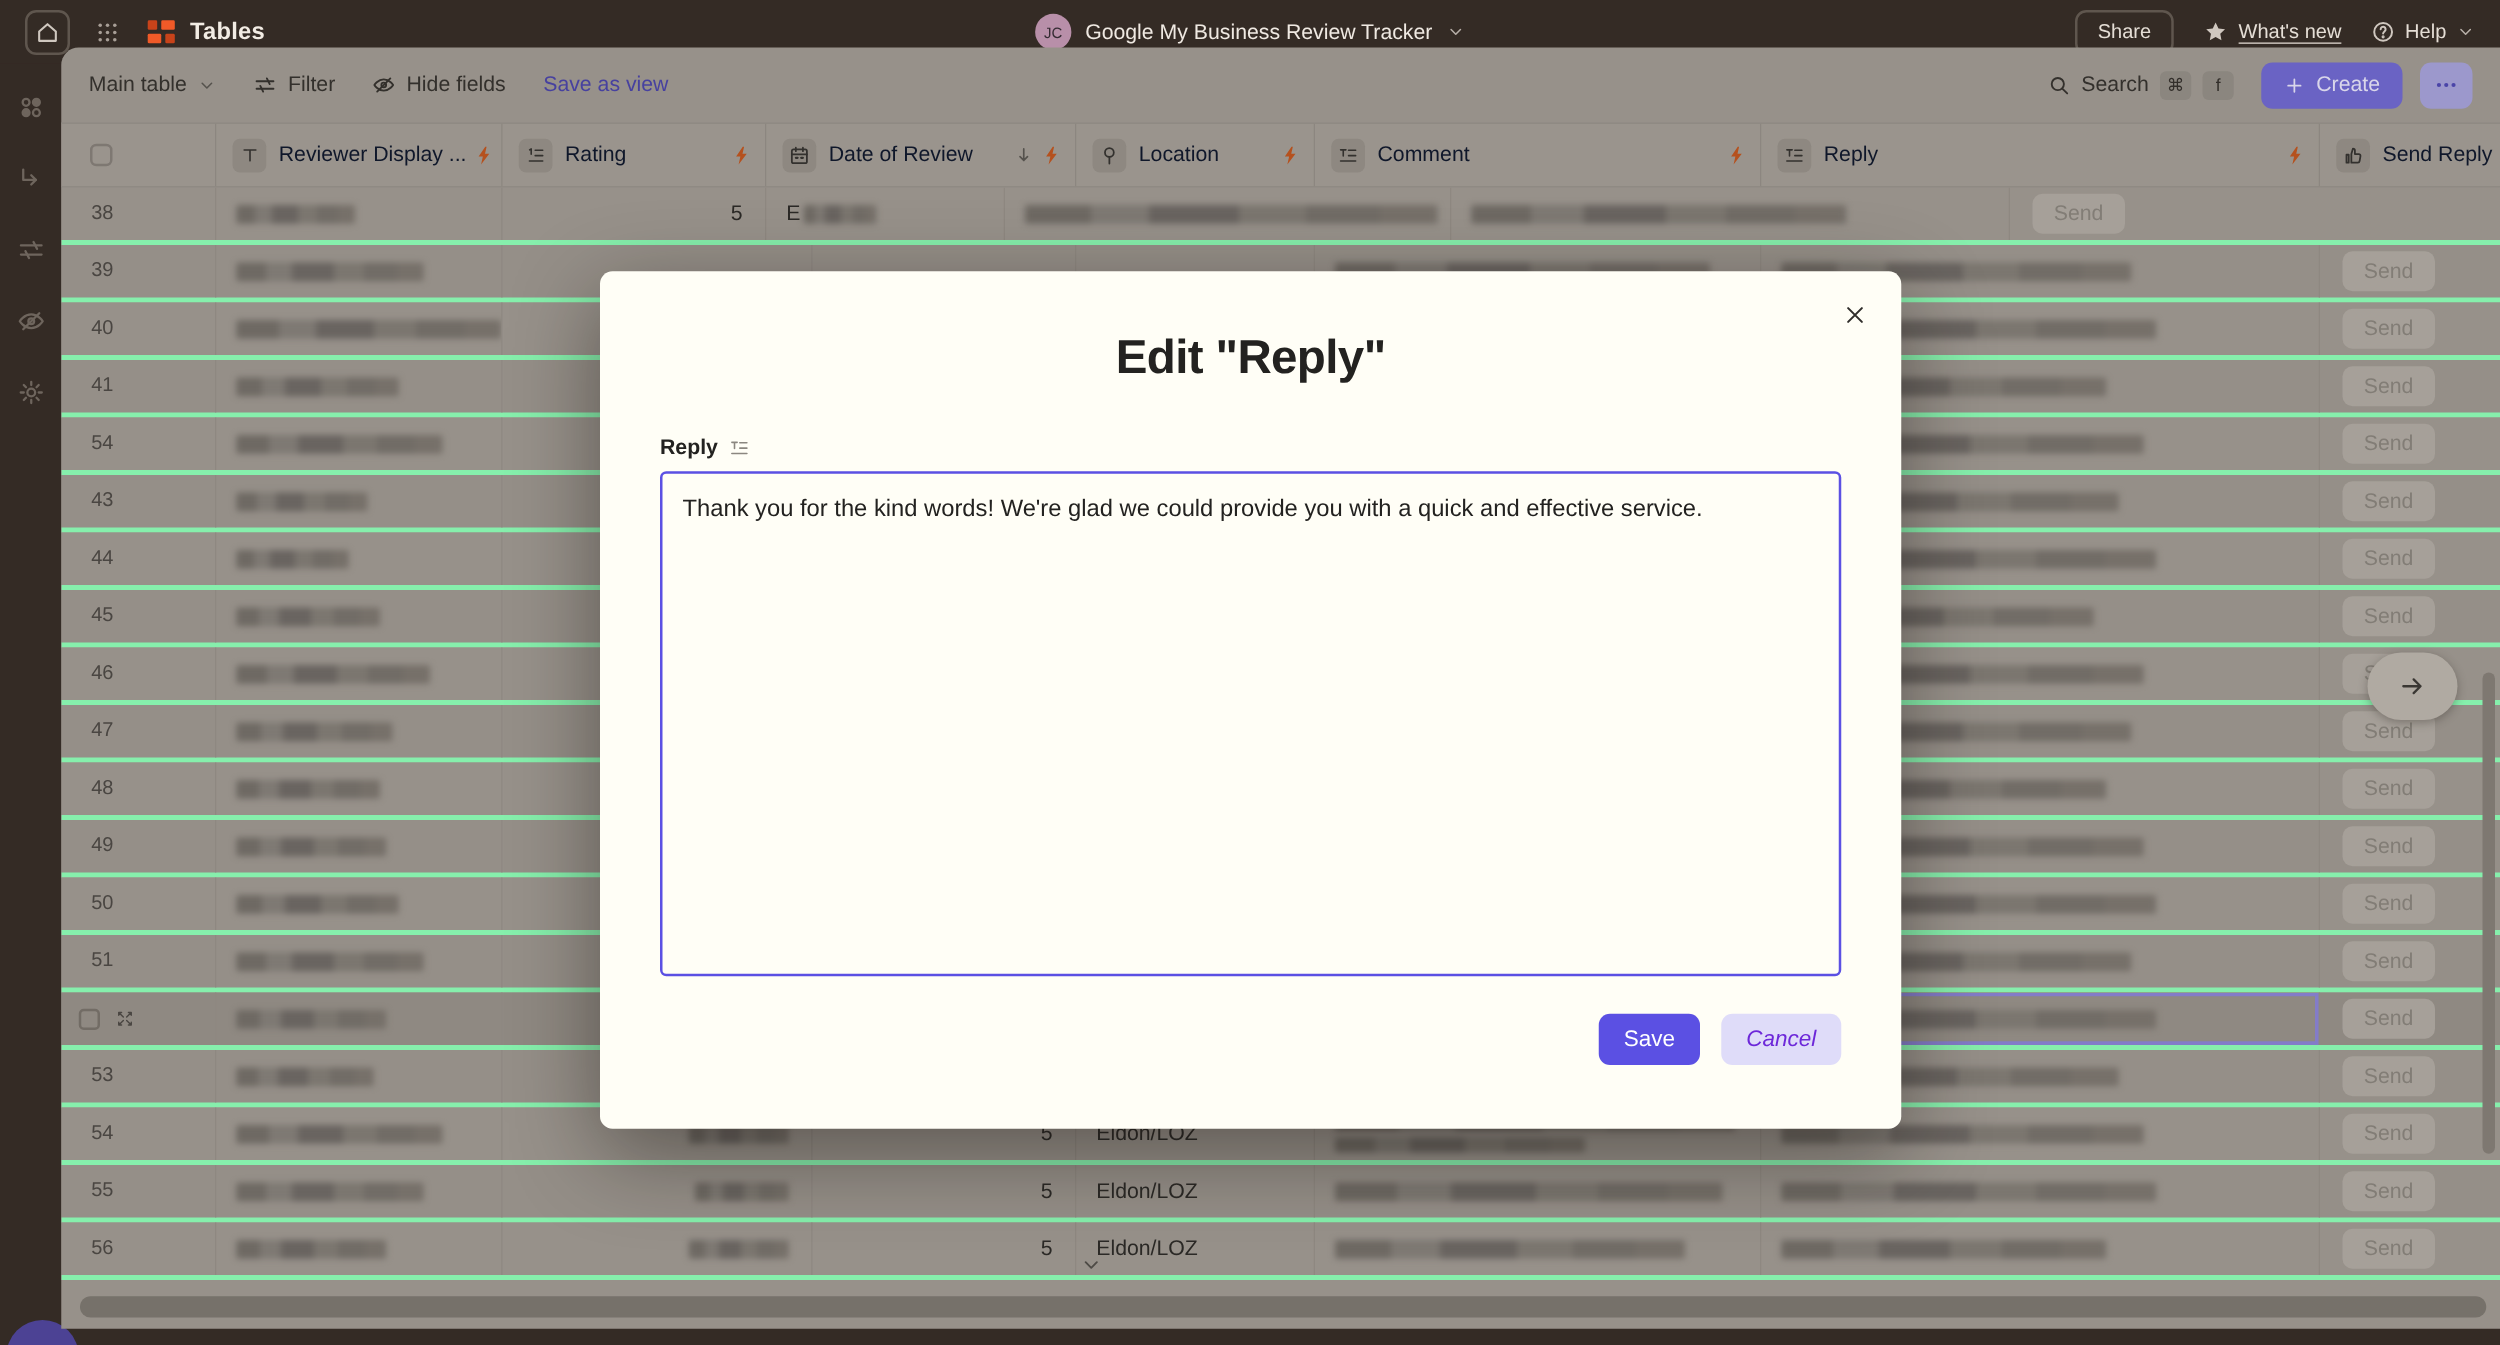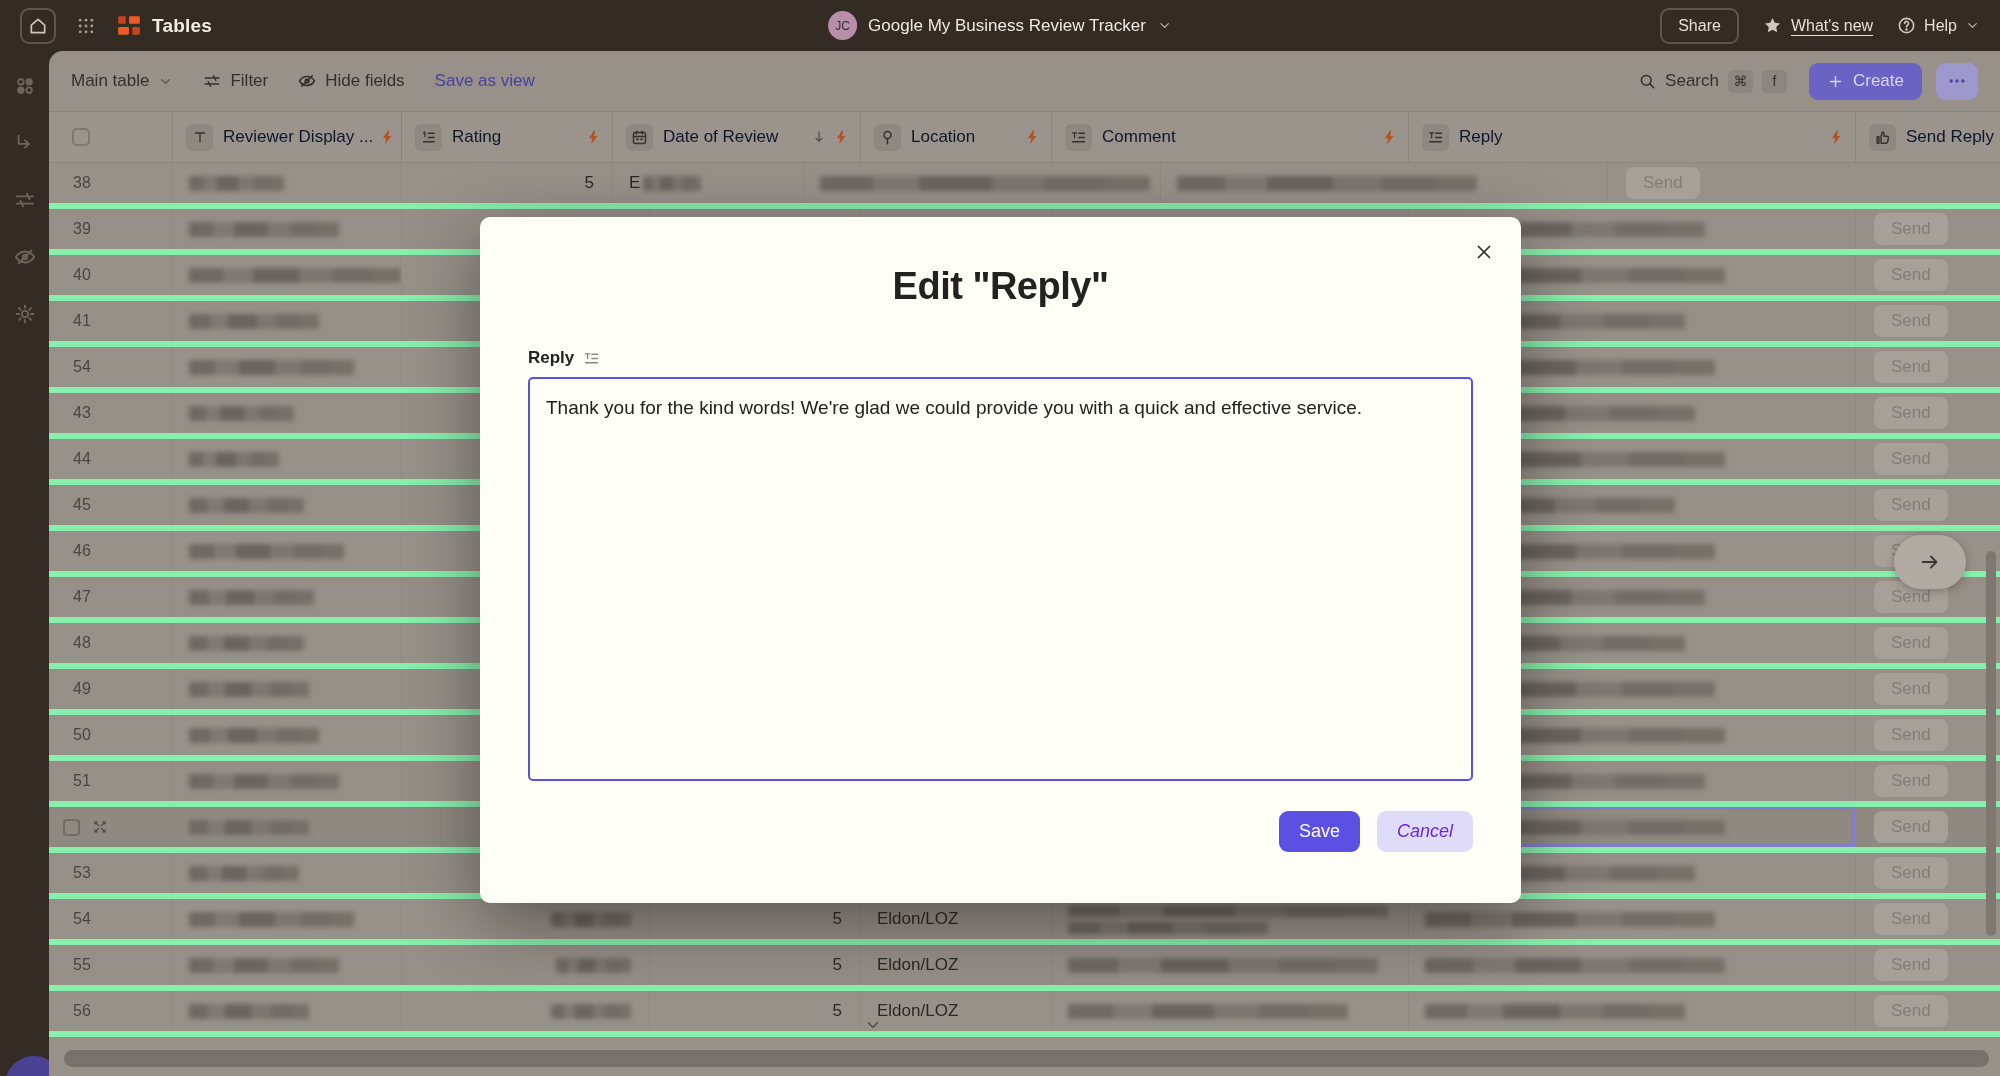--- a/index.html
+++ b/index.html
@@ -30,21 +30,21 @@
 
   
   #sidebar { position:absolute; left:0; top:51px; width:49px; height:1025px; background:#342b25; }
   .sb-item { width:49px; height:46px; display:flex; align-items:center; justify-content:center;
     color:#6e655d; cursor:pointer; margin-bottom:11px; }
   .sb-item:first-child { margin-top:12px; }
   .help-fab { position:absolute; left:5px; bottom:-38px; width:58px; height:58px; border-radius:50%;
     background:#4c4294; }
 
   
-  #content { position:absolute; left:49px; top:51px; width:1951px; height:1025px;
+  #content { position:absolute; left:49px; top:38px; width:1951px; height:1025px;
     background:#97918a; border-top-left-radius:14px; overflow:hidden; }
 
   
   #viewbar { position:absolute; left:0; top:0; width:100%; height:60px; display:flex; align-items:center;
     padding:0 22px; color:#33302c; font-size:17px; }
   .vb-item { display:flex; align-items:center; gap:9px; margin-right:30px; cursor:pointer; color:#33302c; }
   .vb-link { color:#47419f; font-weight:500; margin-right:30px; cursor:pointer; }
   .vb-right { margin-left:auto; display:flex; align-items:center; gap:14px; }
   .search-group { display:flex; align-items:center; gap:9px; cursor:pointer; margin-right:8px; }
   .keycap { background:#8b867f; color:#332f2b; border-radius:5px; font-size:14px; min-width:25px; height:23px;
@@ -72,21 +72,21 @@
   .c-rating  { width:211px; flex:none; }
   .c-location{ width:191px; flex:none; }
   .c-comment { width:357px; flex:none; }
   .c-reply   { width:447px; flex:none; }
   .c-send    { width:144px; flex:none; border-right:none !important; }
 
   .hchk { width:18px; height:18px; border:2px solid #7e7872; border-radius:5px; margin-left:10px; cursor:pointer; }
 
   
   #grows { position:absolute; left:0; top:112px; width:1951px; height:963px; overflow:hidden; }
-  .grow { display:flex; height:46px; border-bottom:6px solid #86efac; background:#97918a; }
+  .grow { display:flex; height:46px; border-bottom:4px solid #86efac; background:#97918a; }
   .grow.alt { background:#958f88; }
   .grow.hovered { background:#8f8982; }
   .gcell { display:flex; align-items:center; border-right:1px solid #8e8881; overflow:hidden; }
   .rownum { color:#4a4642; font-size:16px; padding-left:24px; }
   .cellval { color:#2b2926; font-size:17px; }
   .right { justify-content:flex-end; padding-right:18px; }
   .left  { padding-left:16px; }
   .redact { height:15px; border-radius:2px; filter:blur(2.5px);
     background:linear-gradient(90deg,#6e6963 0 16%,#7e7973 16% 30%,#696460 30% 52%,#7b766f 52% 68%,#716c66 68% 86%,#767069 86% 100%); }
   .redact.thin { height:12px; }

